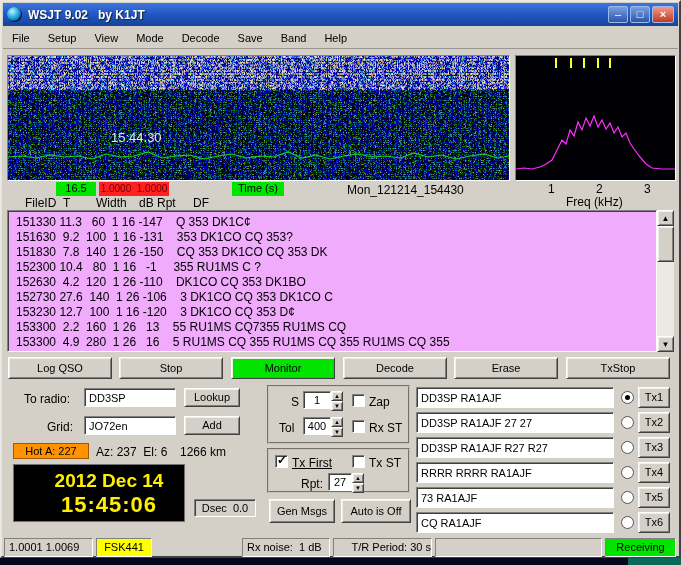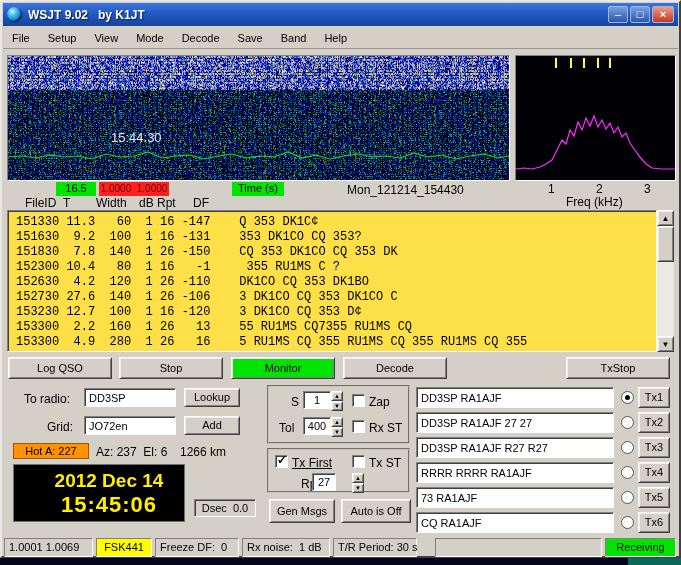--- a/index.html
+++ b/index.html
@@ -26,23 +26,23 @@
   .menubar { position:absolute; left:3px; top:27px; width:675px; height:22px; background:#d4d0c8;
              border-bottom:1px solid #9a968e; display:flex; align-items:center; }
   .menu-item { padding:4px 9px; }
   
   .panel { position:absolute; background:#000; border:1px solid; border-color:#808080 #fff #fff #808080; }
   
   .tagbox { position:absolute; height:14px; line-height:13px; text-align:center; font-size:11px; }
   .green-bg { background:#00e400; }
   .red-bg { background:#ff2020; color:#6a0000; font-size:10px; }
   
-  .decodebox { position:absolute; left:7px; top:210px; width:650px; height:142px; background:#fde047;
+  .decodebox { position:absolute; left:7px; top:210px; width:650px; height:142px; background:#f0abfc;
                border:1px solid; border-color:#808080 #fff #fff #808080; box-shadow:inset 1px 1px 0 #404040;
-               padding:4px 0 0 8px; font-family:Liberation Mono, monospace; font-size:12px; line-height:15px;
+               padding:4px 0 0 8px; font-family:Liberation Sans, sans-serif; font-size:12px; line-height:15px;
                overflow:hidden; }
   .vscroll { position:absolute; left:657px; top:210px; width:17px; height:142px; background:#ece9e2; }
   .scroll-btn { position:absolute; left:0; width:17px; height:16px; background:#d4d0c8; text-align:center;
                 font-size:8px; line-height:15px; }
   .raised { background:#d4d0c8; border:1px solid; border-color:#fff #404040 #404040 #fff;
             box-shadow:inset 1px 1px 0 #efede8, inset -1px -1px 0 #808080; }
   .sunken { border:1px solid; border-color:#808080 #fff #fff #808080; box-shadow:inset 1px 1px 0 #404040; }
   .thumb { position:absolute; left:0; top:16px; width:17px; height:36px; }
   
   .act-btn { position:absolute; top:357px; height:22px; width:104px; text-align:center; line-height:20px; font-size:11px; }
@@ -170,20 +170,21 @@
   <div class="vscroll">
     <div class="scroll-btn raised" style="top:0;">▲</div>
     <div class="thumb raised"></div>
     <div class="scroll-btn raised" style="top:126px;">▼</div>
   </div>
 
   <div class="act-btn raised" style="left:8px;">Log QSO</div>
   <div class="act-btn raised" style="left:119px;">Stop</div>
   <div class="act-btn raised monitor-on" style="left:231px;">Monitor</div>
   <div class="act-btn raised" style="left:343px;">Decode</div>
+  <div class="act-btn raised" style="left:454px;">Erase</div>
   <div class="act-btn raised" style="left:566px;">TxStop</div>
 
   <div class="label" style="left:24px; top:392px;">To radio:</div>
   <input class="tinput" style="left: 84px; top: 388px; width: 92px; height: 19px;" value="DD3SP">
   <div class="btn raised" style="position:absolute; left:184px; top:388px; width:56px; height:19px; line-height:17px;">Lookup</div>
 
   <div class="label" style="left:47px; top:420px;">Grid:</div>
   <input class="tinput" style="left: 84px; top: 416px; width: 92px; height: 19px;" value="JO72en">
   <div class="btn raised" style="position:absolute; left:184px; top:416px; width:56px; height:19px; line-height:17px;">Add</div>
 
@@ -215,21 +216,21 @@
   </div>
   <div class="cb" style="left:352px; top:420px;"></div>
   <div class="label" style="left:369px; top:421px;">Rx ST</div>
 
   <div class="frame" style="left:267px; top:448px; width:143px; height:45px;"></div>
   <div class="cb checked" style="left:275px; top:455px;"></div>
   <div class="label" style="left:292px; top:456px;text-decoration:underline;">Tx First</div>
   <div class="cb" style="left:352px; top:455px;"></div>
   <div class="label" style="left:369px; top:456px;">Tx ST</div>
   <div class="label" style="left:301px; top:477px;">Rpt:</div>
-  <div class="spinval" style="left:312px; top:473px; width:24px;">27</div>
+  <div class="spinval" style="left:328px; top:473px; width:24px;">27</div>
   <div class="spinbtns" style="left:352px; top:473px;">
     <div class="raised">▲</div>
     <div class="raised">▼</div>
   </div>
 
   <div class="btn raised" style="position:absolute; left:269px; top:499px; width:66px; height:24px; line-height:22px;">Gen Msgs</div>
   <div class="btn raised" style="position:absolute; left:341px; top:499px; width:70px; height:24px; line-height:22px;">Auto is Off</div>
 
   <input class="tinput" style="left: 416px; top: 387px; width: 198px; height: 21px;" value="DD3SP RA1AJF">
   <div class="rb sel" style="left:621px; top:391px;"></div>
@@ -250,21 +251,20 @@
   <input class="tinput" style="left: 416px; top: 487px; width: 198px; height: 21px;" value="73 RA1AJF">
   <div class="rb" style="left:621px; top:491px;"></div>
   <div class="btn raised" style="position:absolute; left:638px; top:487px; width:32px; height:21px; line-height:19px;">Tx5</div>
 
   <input class="tinput" style="left: 416px; top: 512px; width: 198px; height: 21px;" value="CQ RA1AJF">
   <div class="rb" style="left:621px; top:516px;"></div>
   <div class="btn raised" style="position:absolute; left:638px; top:512px; width:32px; height:21px; line-height:19px;">Tx6</div>
 
   <div class="sb" style="left:4px; width:89px;">1.0001 1.0069</div>
   <div class="sb" style="left:96px; width:56px; background:#ffff00; text-align:center; padding-left:0;">FSK441</div>
-  <div class="sb" style="left:155px; width:84px;">Freeze DF:  0</div>
   <div class="sb" style="left:242px; width:88px;">Rx noise:  1 dB</div>
-  <div class="sb" style="left:333px; width:84px;text-align:right;">T/R Period: 30 s</div>
+  <div class="sb" style="left:333px; width:99px;text-align:right;">T/R Period: 30 s</div>
   <div class="sb" style="left:435px; width:167px;"></div>
   <div class="sb" style="left:605px; width:71px; background:#00e400; text-align:center; padding-left:0;">Receiving</div>
 
   <div class="desktop-strip"></div>
   <div class="desktop-frag"></div>
 </div>
 
 </body></html>

